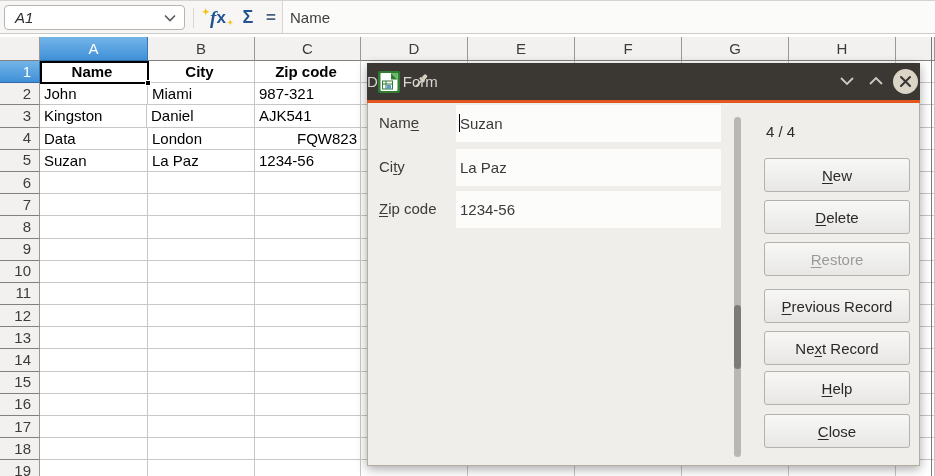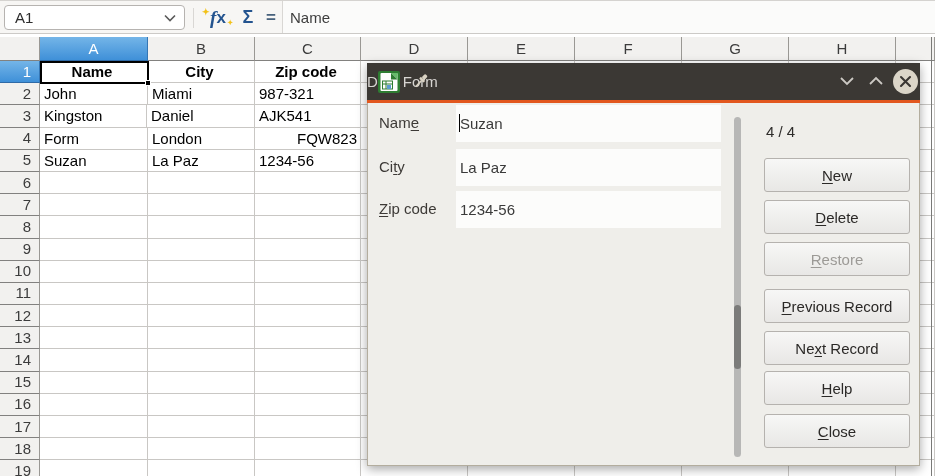--- a/index.html
+++ b/index.html
@@ -8,21 +8,21 @@
     position:relative; width:935px; height:476px; overflow:hidden;
     background:#fff; font-family:"Liberation Sans", sans-serif; font-size:15px;
     border-top:1px solid #d5d3d0;
   }
 
   
   .toolbar { position:absolute; left:0; top:0; width:935px; height:33px;
     background:#f7f6f4; border-bottom:1px solid #cccac7; }
   .namebox { position:absolute; left:4px; top:4px; width:181px; height:25px;
     background:#fff; border:1px solid #b6b3b0; border-radius:4px;
-    display:flex; align-items:center; padding:0 8px 0 10px; color:#2d2d2d; }
+    display:flex; align-items:center; padding:0 8px 0 10px; color:#2d2d2d;font-style:italic; }
   .namebox .nb-text { flex:1; }
   .nb-chevron { width:12px; height:8px; }
   .tb-sep { position:absolute; top:7px; width:1px; height:20px; background:#d9d7d4; }
   .tb-icon { position:absolute; top:4px; height:25px; display:flex; align-items:center;
     justify-content:center; color:#24548f; font-weight:bold; cursor:default; }
   .fx-wrap { left:201px; width:34px; font-size:17px; }
   .fx-f { font-style:italic; font-family:"Liberation Serif", serif; font-size:19px; }
   .fx-spark { color:#f2c117; font-size:9px; position:absolute; }
   .fx-s1 { left:1px; top:2px; }
   .fx-s2 { right:2px; bottom:3px; font-size:7px; }
@@ -163,21 +163,21 @@
         <div class="gc" style="width: 106px;">AJK541</div>
         <div class="gc" style="width: 107px;"></div>
         <div class="gc" style="width: 107px;"></div>
         <div class="gc" style="width: 107px;"></div>
         <div class="gc" style="width: 107px;"></div>
         <div class="gc" style="width: 107px;"></div>
         <div class="gc" style="width: 39px;"></div>
       </div>
       <div class="grid-row">
         <div class="gc ghead rowhdr">4</div>
-        <div class="gc" style="width: 108px;">Form</div>
+        <div class="gc" style="width: 108px;">Data</div>
         <div class="gc" style="width: 107px;">London</div>
         <div class="gc" style="width: 106px; text-align: right;">FQW823</div>
         <div class="gc" style="width: 107px;"></div>
         <div class="gc" style="width: 107px;"></div>
         <div class="gc" style="width: 107px;"></div>
         <div class="gc" style="width: 107px;"></div>
         <div class="gc" style="width: 107px;"></div>
         <div class="gc" style="width: 39px;"></div>
       </div>
       <div class="grid-row">

